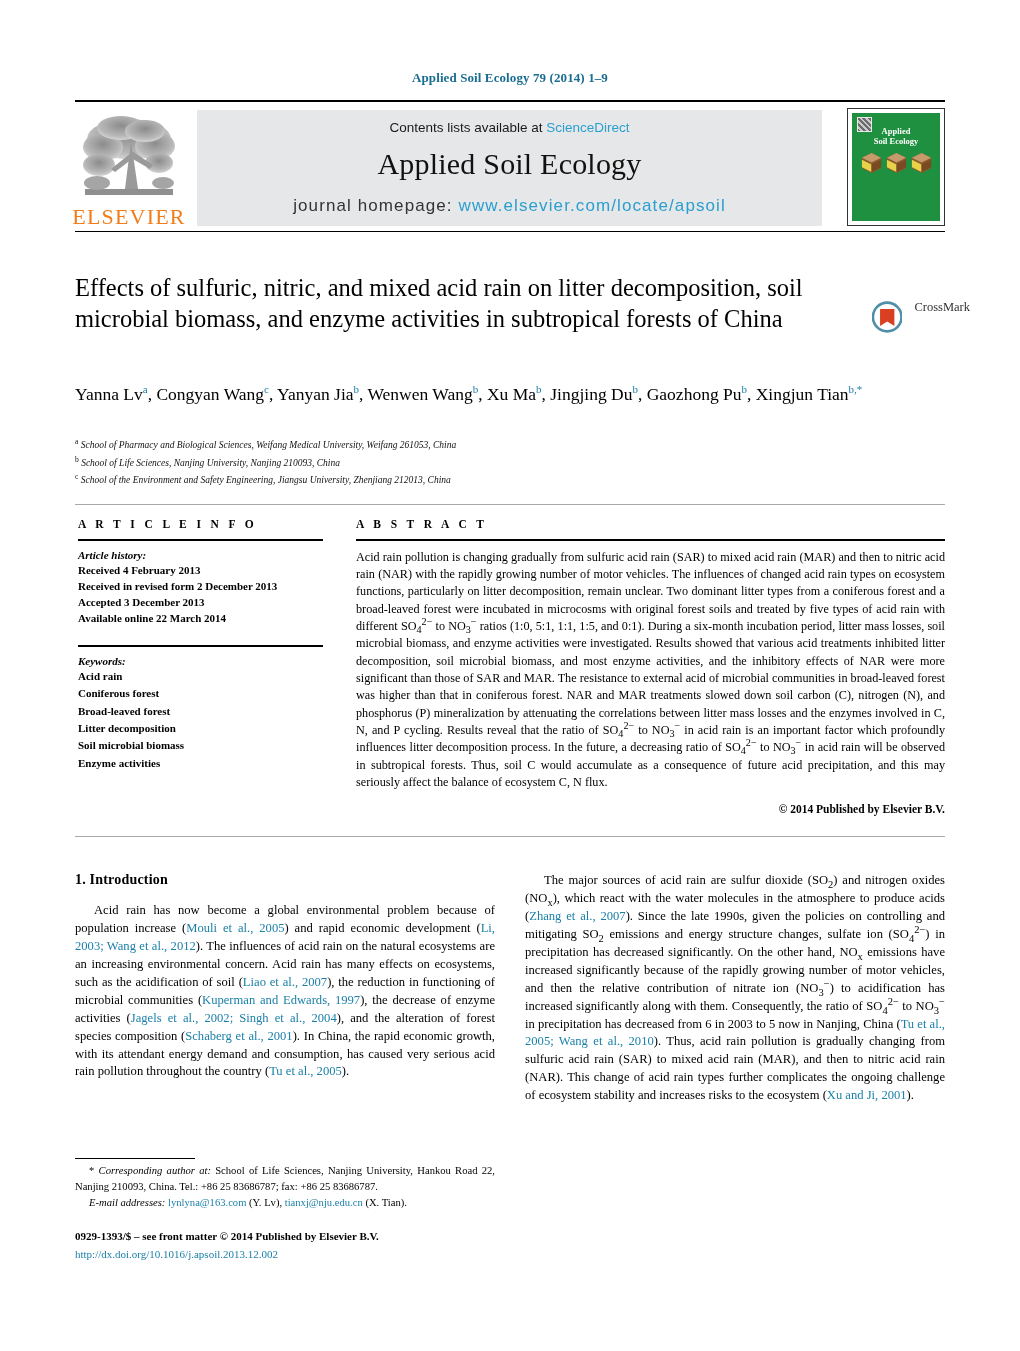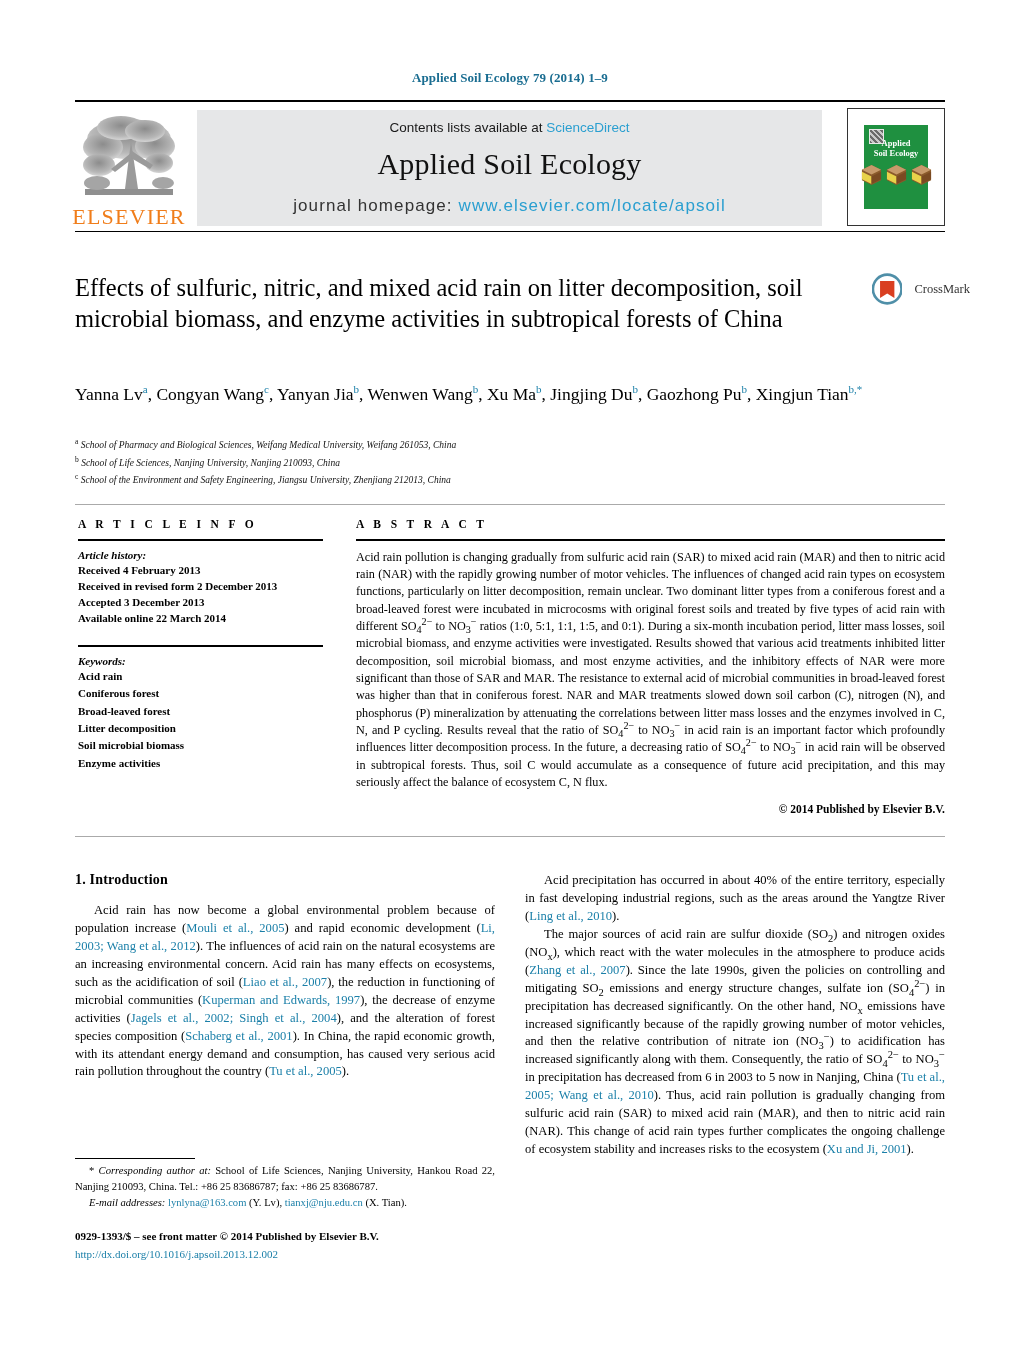--- a/index.html
+++ b/index.html
@@ -52,21 +52,21 @@
   }
   .homepage-line {
     font-family:"Liberation Sans", sans-serif;
     font-size:17px; letter-spacing:1.1px; margin-top:15px; color:#333;
   }
   .homepage-line .url { color:#2a9fd0; }
 
   .cover-thumb {
     position:absolute; top:8px; left:772px; width:98px; height:118px;
     border:1px solid #333; background:#ffffff;
-    box-sizing:border-box; padding:16px;
+    box-sizing:border-box; padding:4px;
   }
   .cover-inner {
     width:100%; height:100%; background:#1f9040; position:relative;
     display:flex; flex-direction:column; align-items:center;
   }
   .cover-corner {
     position:absolute; top:4px; left:5px; width:13px; height:13px;
     background:repeating-linear-gradient(45deg,#6b6b6b 0 2px,#c9c9c9 2px 4px);
     border:1px solid #e8e8e8;
   }
@@ -79,22 +79,22 @@
   .soil-block { width:23px; height:22px; position:relative; }
 
   
   .title-block { position:absolute; top:272px; left:75px; width:790px; }
   .art-title {
     font-family:"Liberation Serif", serif;
     font-size:24.5px; line-height:1.28; color:#000; font-weight:normal;
     margin:0;
   }
   .crossmark {
-    position:absolute; top:268px; left:872px; width:98px; height:42px;
-    display:flex; align-items:center; gap:12px;
+    position:absolute; top:300px; left:872px; width:98px; height:42px;
+    display:flex; align-items:flex-start; gap:12px;
   }
   .crossmark-label {
     font-family:"Liberation Serif", serif; font-size:12.5px; color:#333;
   }
 
   
   .authors {
     position:absolute; top:382px; left:75px; width:790px;
     font-family:"Liberation Serif", serif;
     font-size:17.5px; line-height:1.45;
@@ -318,21 +318,20 @@
 
   <div class="body-cols">
     <div class="bcol left">
       <h2 class="intro-head">1. Introduction</h2>
       <div>
           <p class="para">Acid rain has now become a global environmental problem because of population increase (<span class="cite">Mouli et al., 2005</span>) and rapid economic development (<span class="cite">Li, 2003; Wang et al., 2012</span>). The influences of acid rain on the natural ecosystems are an increasing environmental concern. Acid rain has many effects on ecosystems, such as the acidification of soil (<span class="cite">Liao et al., 2007</span>), the reduction in functioning of microbial communities (<span class="cite">Kuperman and Edwards, 1997</span>), the decrease of enzyme activities (<span class="cite">Jagels et al., 2002; Singh et al., 2004</span>), and the alteration of forest species composition (<span class="cite">Schaberg et al., 2001</span>). In China, the rapid economic growth, with its attendant energy demand and consumption, has caused very serious acid rain pollution throughout the country (<span class="cite">Tu et al., 2005</span>).</p>
         </div>
     </div>
     <div class="bcol right">
       <div>
-          <p class="para">Acid precipitation has occurred in about 40% of the entire territory, especially in fast developing industrial regions, such as the areas around the Yangtze River (<span class="cite">Ling et al., 2010</span>).</p>
           <p class="para">The major sources of acid rain are sulfur dioxide (SO<sub>2</sub>) and nitrogen oxides (NO<sub>x</sub>), which react with the water molecules in the atmosphere to produce acids (<span class="cite">Zhang et al., 2007</span>). Since the late 1990s, given the policies on controlling and mitigating SO<sub>2</sub> emissions and energy structure changes, sulfate ion (SO<sub>4</sub><sup>2−</sup>) in precipitation has decreased significantly. On the other hand, NO<sub>x</sub> emissions have increased significantly because of the rapidly growing number of motor vehicles, and then the relative contribution of nitrate ion (NO<sub>3</sub><sup>−</sup>) to acidification has increased significantly along with them. Consequently, the ratio of SO<sub>4</sub><sup>2−</sup> to NO<sub>3</sub><sup>−</sup> in precipitation has decreased from 6 in 2003 to 5 now in Nanjing, China (<span class="cite">Tu et al., 2005; Wang et al., 2010</span>). Thus, acid rain pollution is gradually changing from sulfuric acid rain (SAR) to mixed acid rain (MAR), and then to nitric acid rain (NAR). This change of acid rain types further complicates the ongoing challenge of ecosystem stability and increases risks to the ecosystem (<span class="cite">Xu and Ji, 2001</span>).</p>
         </div>
     </div>
   </div>
 
   <div class="footnote-rule"></div>
   <div class="footnote">
     <span><span class="fn-ind">* <i>Corresponding author at:</i> School of Life Sciences, Nanjing University, Hankou Road 22, Nanjing 210093, China. Tel.: +86 25 83686787; fax: +86 25 83686787.</span></span>
     <span><span class="fn-ind"><i>E-mail addresses:</i> <span class="cite">lynlyna@163.com</span> (Y. Lv), <span class="cite">tianxj@nju.edu.cn</span> (X. Tian).</span></span>
   </div>

